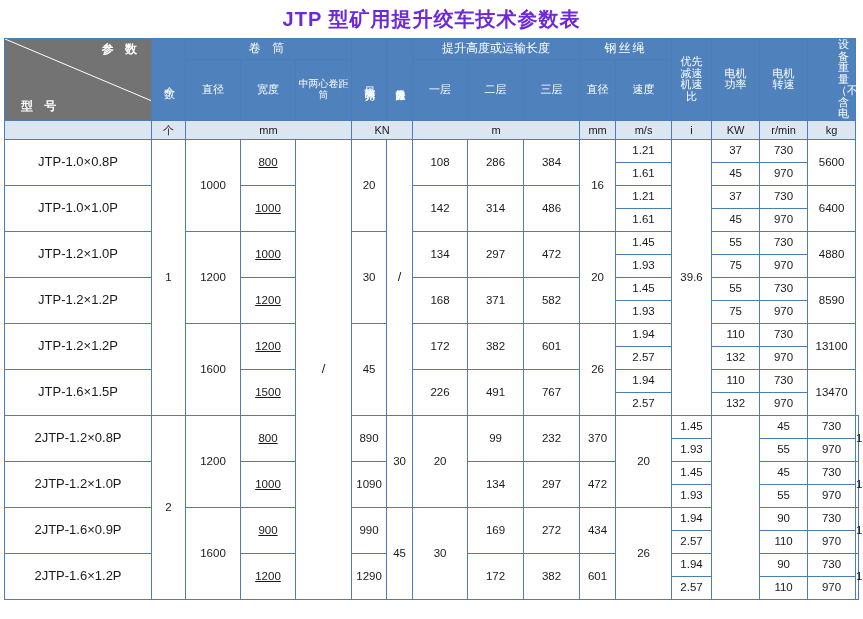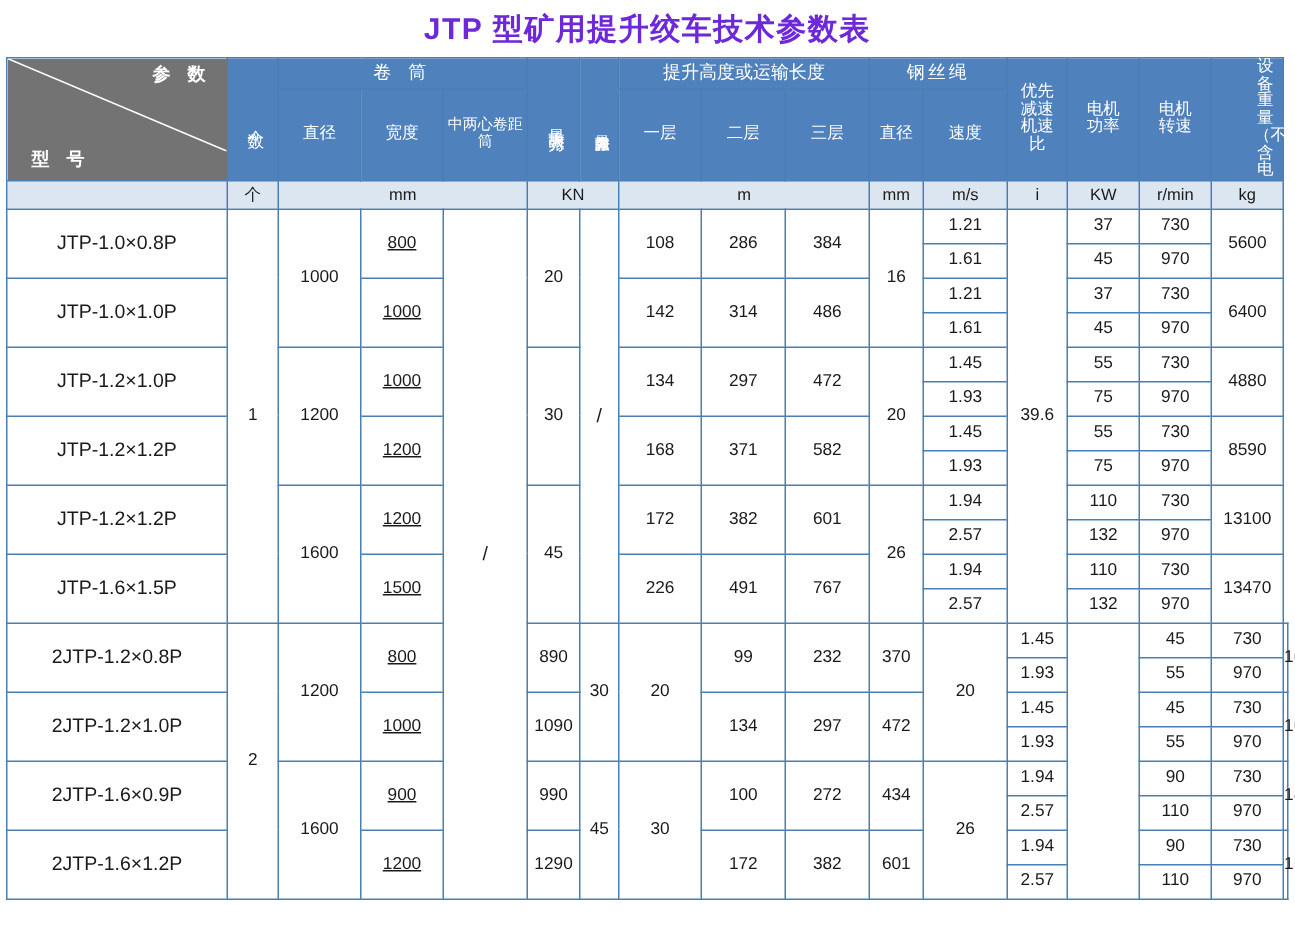--- a/index.html
+++ b/index.html
@@ -356,21 +356,21 @@
     <td class="val">970</td>
   </tr>
 
   <tr>
     <td class="model" rowspan="2">2JTP-1.6×0.9P</td>
     <td rowspan="4">1600</td>
     <td rowspan="2" class="wrapnum">900</td>
     <td rowspan="2">990</td>
     <td rowspan="4">45</td>
     <td rowspan="4">30</td>
-    <td rowspan="2">100</td>
+    <td rowspan="2">169</td>
     <td rowspan="2">272</td>
     <td rowspan="2">434</td>
     <td rowspan="4">26</td>
     <td class="val">1.94</td>
     <td class="val">90</td>
     <td class="val">730</td>
     <td rowspan="2">14300</td>
   </tr>
   <tr>
     <td class="val">2.57</td>

